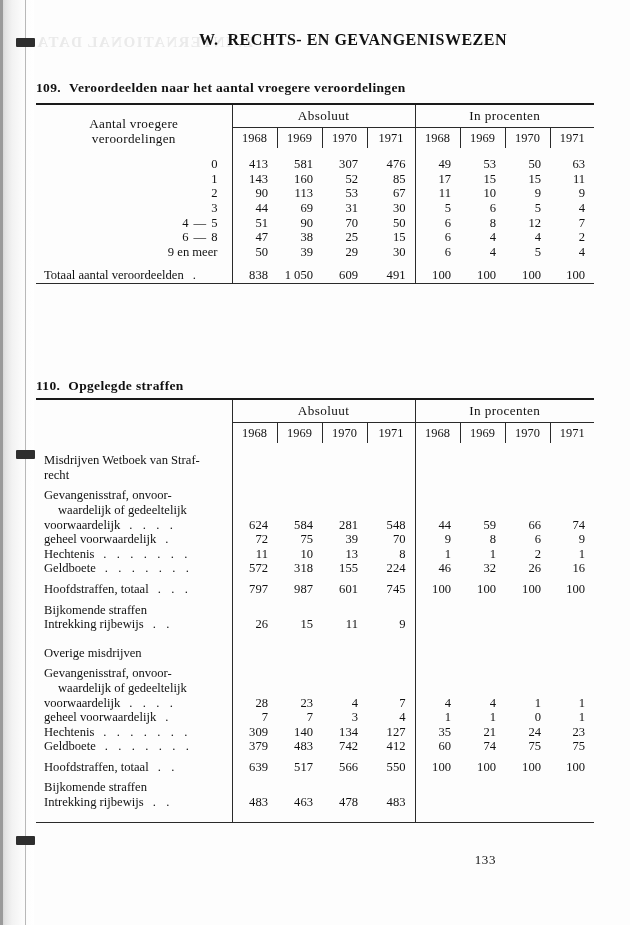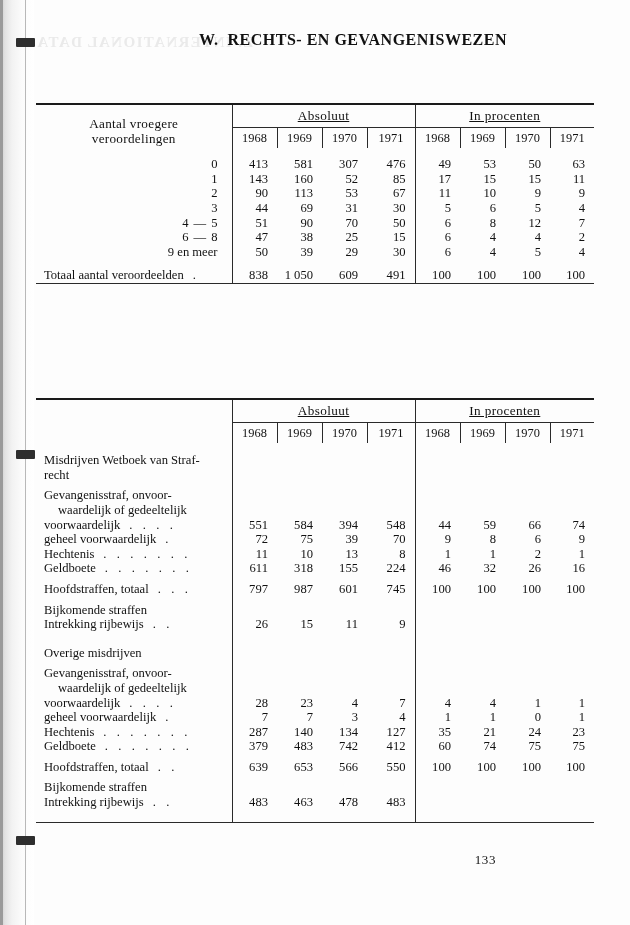--- a/index.html
+++ b/index.html
@@ -114,21 +114,20 @@
   .rule-thin  { border-top: 1px solid #2a2a2a; }
 
   .vrule-l { border-left: 1px solid #2a2a2a; }
 
   .spanhead {
     text-align: center;
     font-size: 13.2px;
     letter-spacing: 0.4px;
     padding-bottom: 3px !important;
     padding-top: 4px !important;
-    text-decoration: underline;
   }
   .yearhead {
     text-align: center;
     font-size: 12.4px;
     padding-top: 3px !important;
     padding-bottom: 3px !important;
   }
   .stub-head {
     text-align: center;
     font-size: 13.2px;
@@ -182,20 +181,23 @@
 <div class="clip-mark m2"></div>
 <div class="clip-mark m3"></div>
 <div class="bleed-through">Z. INTERNATIONAL DATA</div>
 
 <div class="content">
 
   <div class="running-head">
     <span class="rh-w">W.</span><span>RECHTS- EN GEVANGENISWEZEN</span>
   </div>
 
+  <div class="tbl-title" style="top:80px;">
+    <span class="tnum">109.</span><span>Veroordeelden naar het aantal vroegere veroordelingen</span>
+  </div>
 
   <table class="stat" id="t109" style="left:36px; top:103px; width:558px;">
     <colgroup>
       <col style="width:196px">
       <col style="width:45px">
         <col style="width:45px">
         <col style="width:45px">
         <col style="width:48px">
       <col style="width:45px">
         <col style="width:45px">
@@ -340,20 +342,23 @@
           <td class="rule-thin" style="height: 6px;"></td>
           <td class="rule-thin" style="height: 6px;"></td>
           <td class="rule-thin" style="height: 6px;"></td>
           <td class="rule-thin" style="height: 6px;"></td>
           <td class="rule-thin" style="height: 6px;"></td>
           <td class="rule-thin" style="height: 6px;"></td>
         </tr>
       </tbody>
   </table>
 
+  <div class="tbl-title" style="top:378px;">
+    <span class="tnum">110.</span><span>Opgelegde straffen</span>
+  </div>
 
   <table class="stat" id="t110" style="left:36px; top:398px; width:558px;">
     <colgroup>
       <col style="width:196px">
       <col style="width:45px">
         <col style="width:45px">
         <col style="width:45px">
         <col style="width:48px">
       <col style="width:45px">
         <col style="width:45px">
@@ -413,23 +418,23 @@
           <td style="height: 6px;"></td>
           <td style="height: 6px;"></td>
           <td style="height: 6px;"></td>
         </tr>
         <tr>
           <td class="stub ind1">
             <div>Gevangenisstraf, onvoor-</div>
             <div style="padding-left:14px">waardelijk of gedeeltelijk</div>
             <div>voorwaardelijk<span class="dots">. . . .</span></div>
           </td>
-          <td class="num vrule-l">551</td>
+          <td class="num vrule-l">624</td>
           <td class="num ">584</td>
-          <td class="num ">394</td>
+          <td class="num ">281</td>
           <td class="num ">548</td>
           <td class="num vrule-l">44</td>
           <td class="num ">59</td>
           <td class="num ">66</td>
           <td class="num ">74</td>
         </tr>
         <tr>
           <td class="stub ind3"><span>geheel voorwaardelijk</span><span class="dots">.</span></td>
           <td class="num vrule-l">72</td>
           <td class="num ">75</td>
@@ -446,21 +451,21 @@
           <td class="num ">10</td>
           <td class="num ">13</td>
           <td class="num ">8</td>
           <td class="num vrule-l">1</td>
           <td class="num ">1</td>
           <td class="num ">2</td>
           <td class="num ">1</td>
         </tr>
         <tr>
           <td class="stub ind2"><span>Geldboete</span><span class="dots">. . . . . . .</span></td>
-          <td class="num vrule-l">611</td>
+          <td class="num vrule-l">572</td>
           <td class="num ">318</td>
           <td class="num ">155</td>
           <td class="num ">224</td>
           <td class="num vrule-l">46</td>
           <td class="num ">32</td>
           <td class="num ">26</td>
           <td class="num ">16</td>
         </tr>
         <tr class="spacer-row-sm">
           <td style="height: 6px;"></td>
@@ -573,21 +578,21 @@
           <td class="num ">7</td>
           <td class="num ">3</td>
           <td class="num ">4</td>
           <td class="num vrule-l">1</td>
           <td class="num ">1</td>
           <td class="num ">0</td>
           <td class="num ">1</td>
         </tr>
         <tr>
           <td class="stub ind2"><span>Hechtenis</span><span class="dots">. . . . . . .</span></td>
-          <td class="num vrule-l">287</td>
+          <td class="num vrule-l">309</td>
           <td class="num ">140</td>
           <td class="num ">134</td>
           <td class="num ">127</td>
           <td class="num vrule-l">35</td>
           <td class="num ">21</td>
           <td class="num ">24</td>
           <td class="num ">23</td>
         </tr>
         <tr>
           <td class="stub ind2"><span>Geldboete</span><span class="dots">. . . . . . .</span></td>
@@ -607,21 +612,21 @@
           <td style="height: 6px;"></td>
           <td style="height: 6px;"></td>
           <td class="vrule-l" style="height: 6px;"></td>
           <td style="height: 6px;"></td>
           <td style="height: 6px;"></td>
           <td style="height: 6px;"></td>
         </tr>
         <tr>
           <td class="stub ind2"><span>Hoofdstraffen, totaal</span><span class="dots">. .</span></td>
           <td class="num vrule-l">639</td>
-          <td class="num ">653</td>
+          <td class="num ">517</td>
           <td class="num ">566</td>
           <td class="num ">550</td>
           <td class="num vrule-l">100</td>
           <td class="num ">100</td>
           <td class="num ">100</td>
           <td class="num ">100</td>
         </tr>
         <tr class="spacer-row-sm">
           <td style="height: 6px;"></td>
           <td class="vrule-l" style="height: 6px;"></td>

